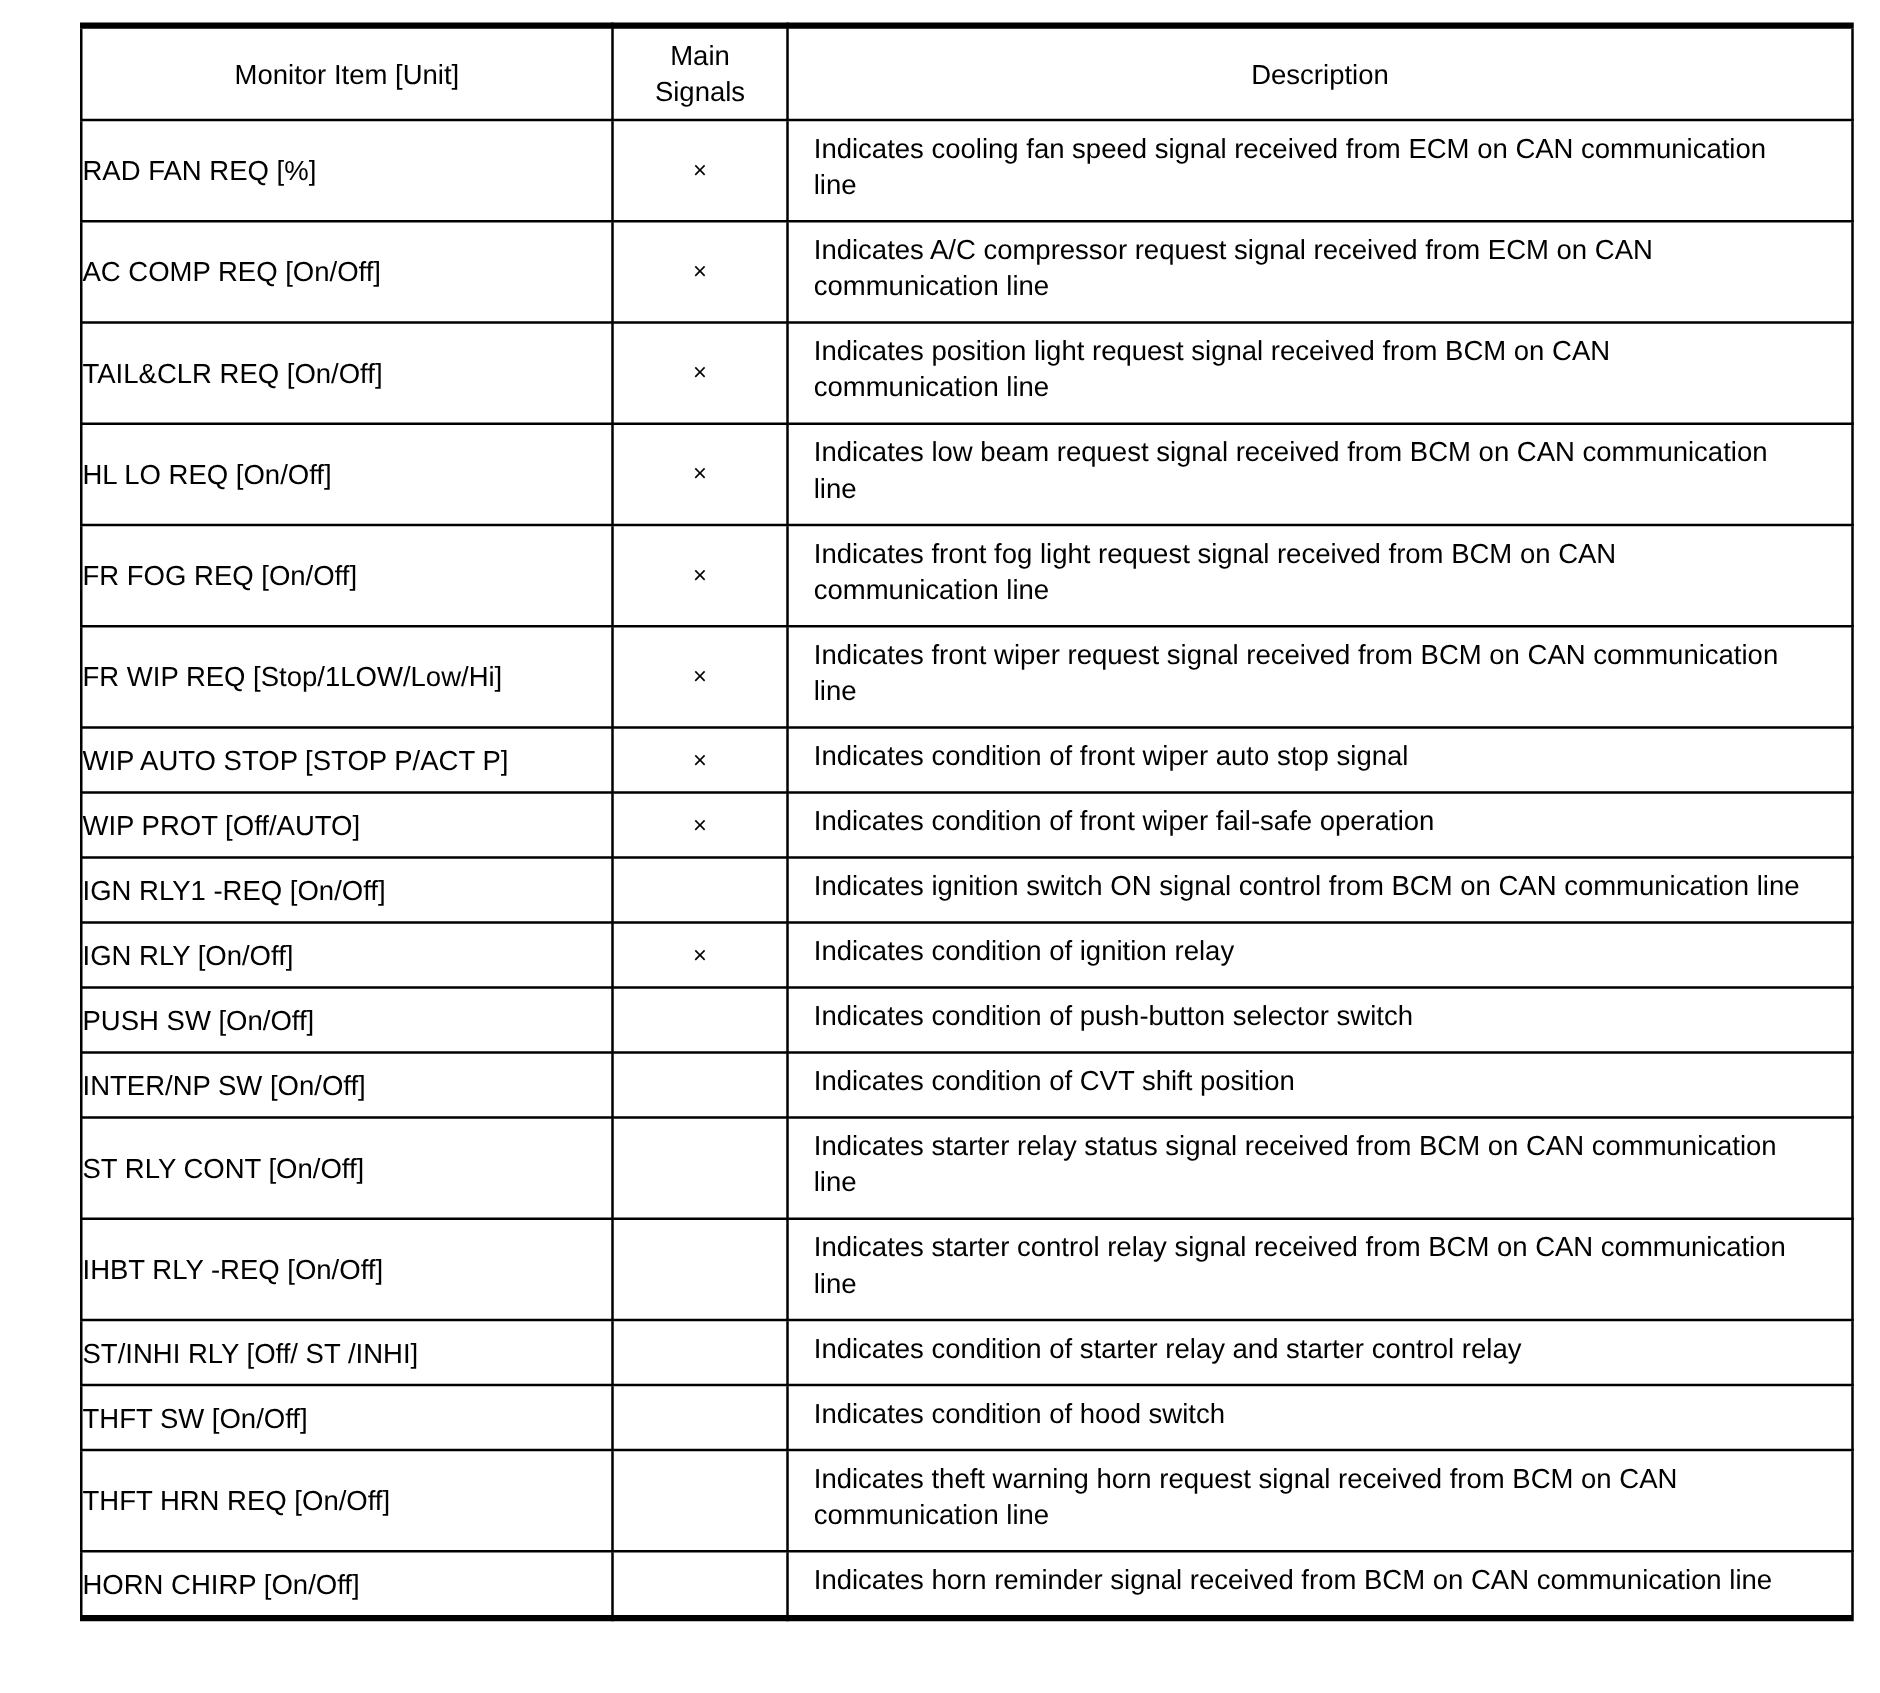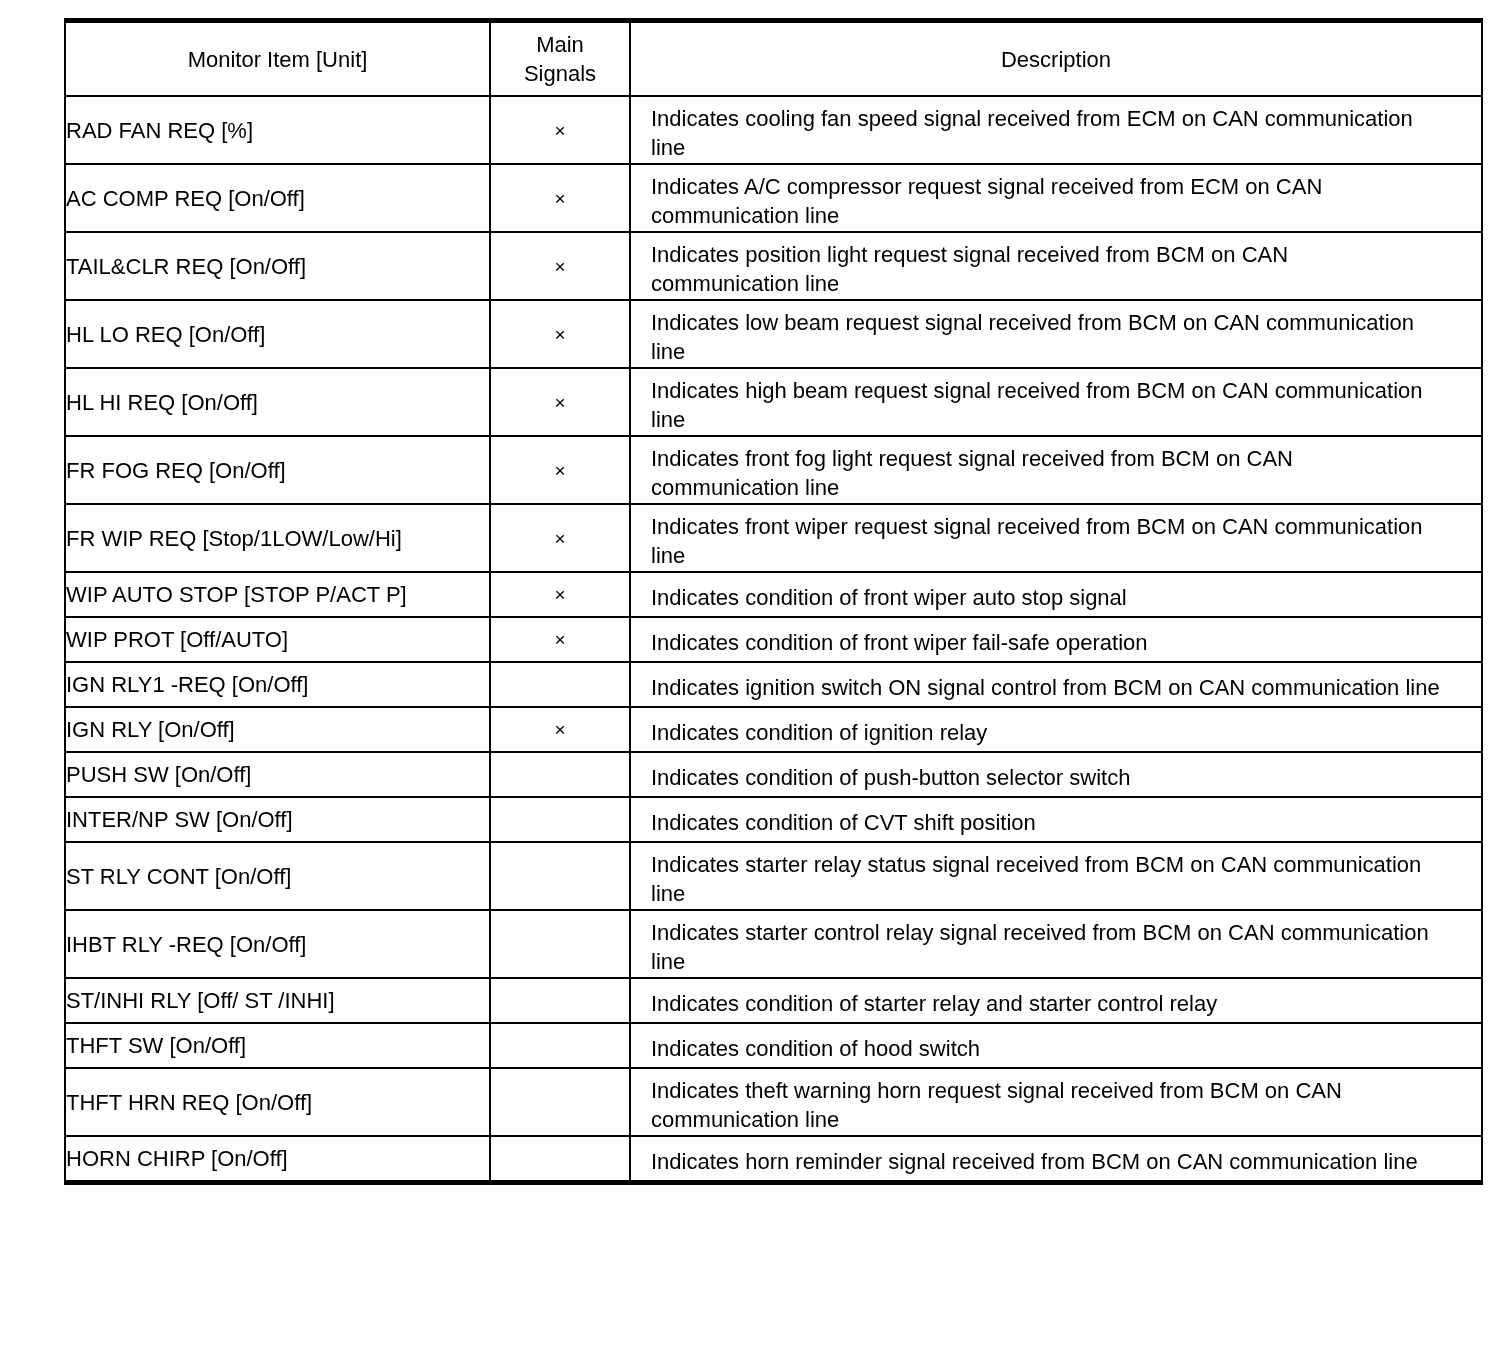--- a/index.html
+++ b/index.html
@@ -47,21 +47,21 @@
     padding: 7px 10px 7px 0;
     white-space: nowrap;
     overflow: hidden;
   }
   td.signal {
     text-align: center;
     font-size: 19px;
     padding: 7px 4px;
   }
   td.desc {
-    padding: 7px 40px 1px 20px;
+    padding: 7px 40px 14px 20px;
   }
 </style>
 </head>
 <body>
 
 <div class="page">
   <table class="monitor-table">
     <colgroup>
       <col class="c1">
       <col class="c2">
@@ -93,25 +93,20 @@
     <td class="signal">×</td>
     <td class="desc">Indicates position light request signal received from BCM on CAN communication line</td>
   </tr>
 
   <tr>
     <td class="item">HL LO REQ [On/Off]</td>
     <td class="signal">×</td>
     <td class="desc">Indicates low beam request signal received from BCM on CAN communication line</td>
   </tr>
 
-  <tr>
-    <td class="item">HL HI REQ [On/Off]</td>
-    <td class="signal">×</td>
-    <td class="desc">Indicates high beam request signal received from BCM on CAN communication line</td>
-  </tr>
 
   <tr>
     <td class="item">FR FOG REQ [On/Off]</td>
     <td class="signal">×</td>
     <td class="desc">Indicates front fog light request signal received from BCM on CAN communication line</td>
   </tr>
 
   <tr>
     <td class="item">FR WIP REQ [Stop/1LOW/Low/Hi]</td>
     <td class="signal">×</td>

